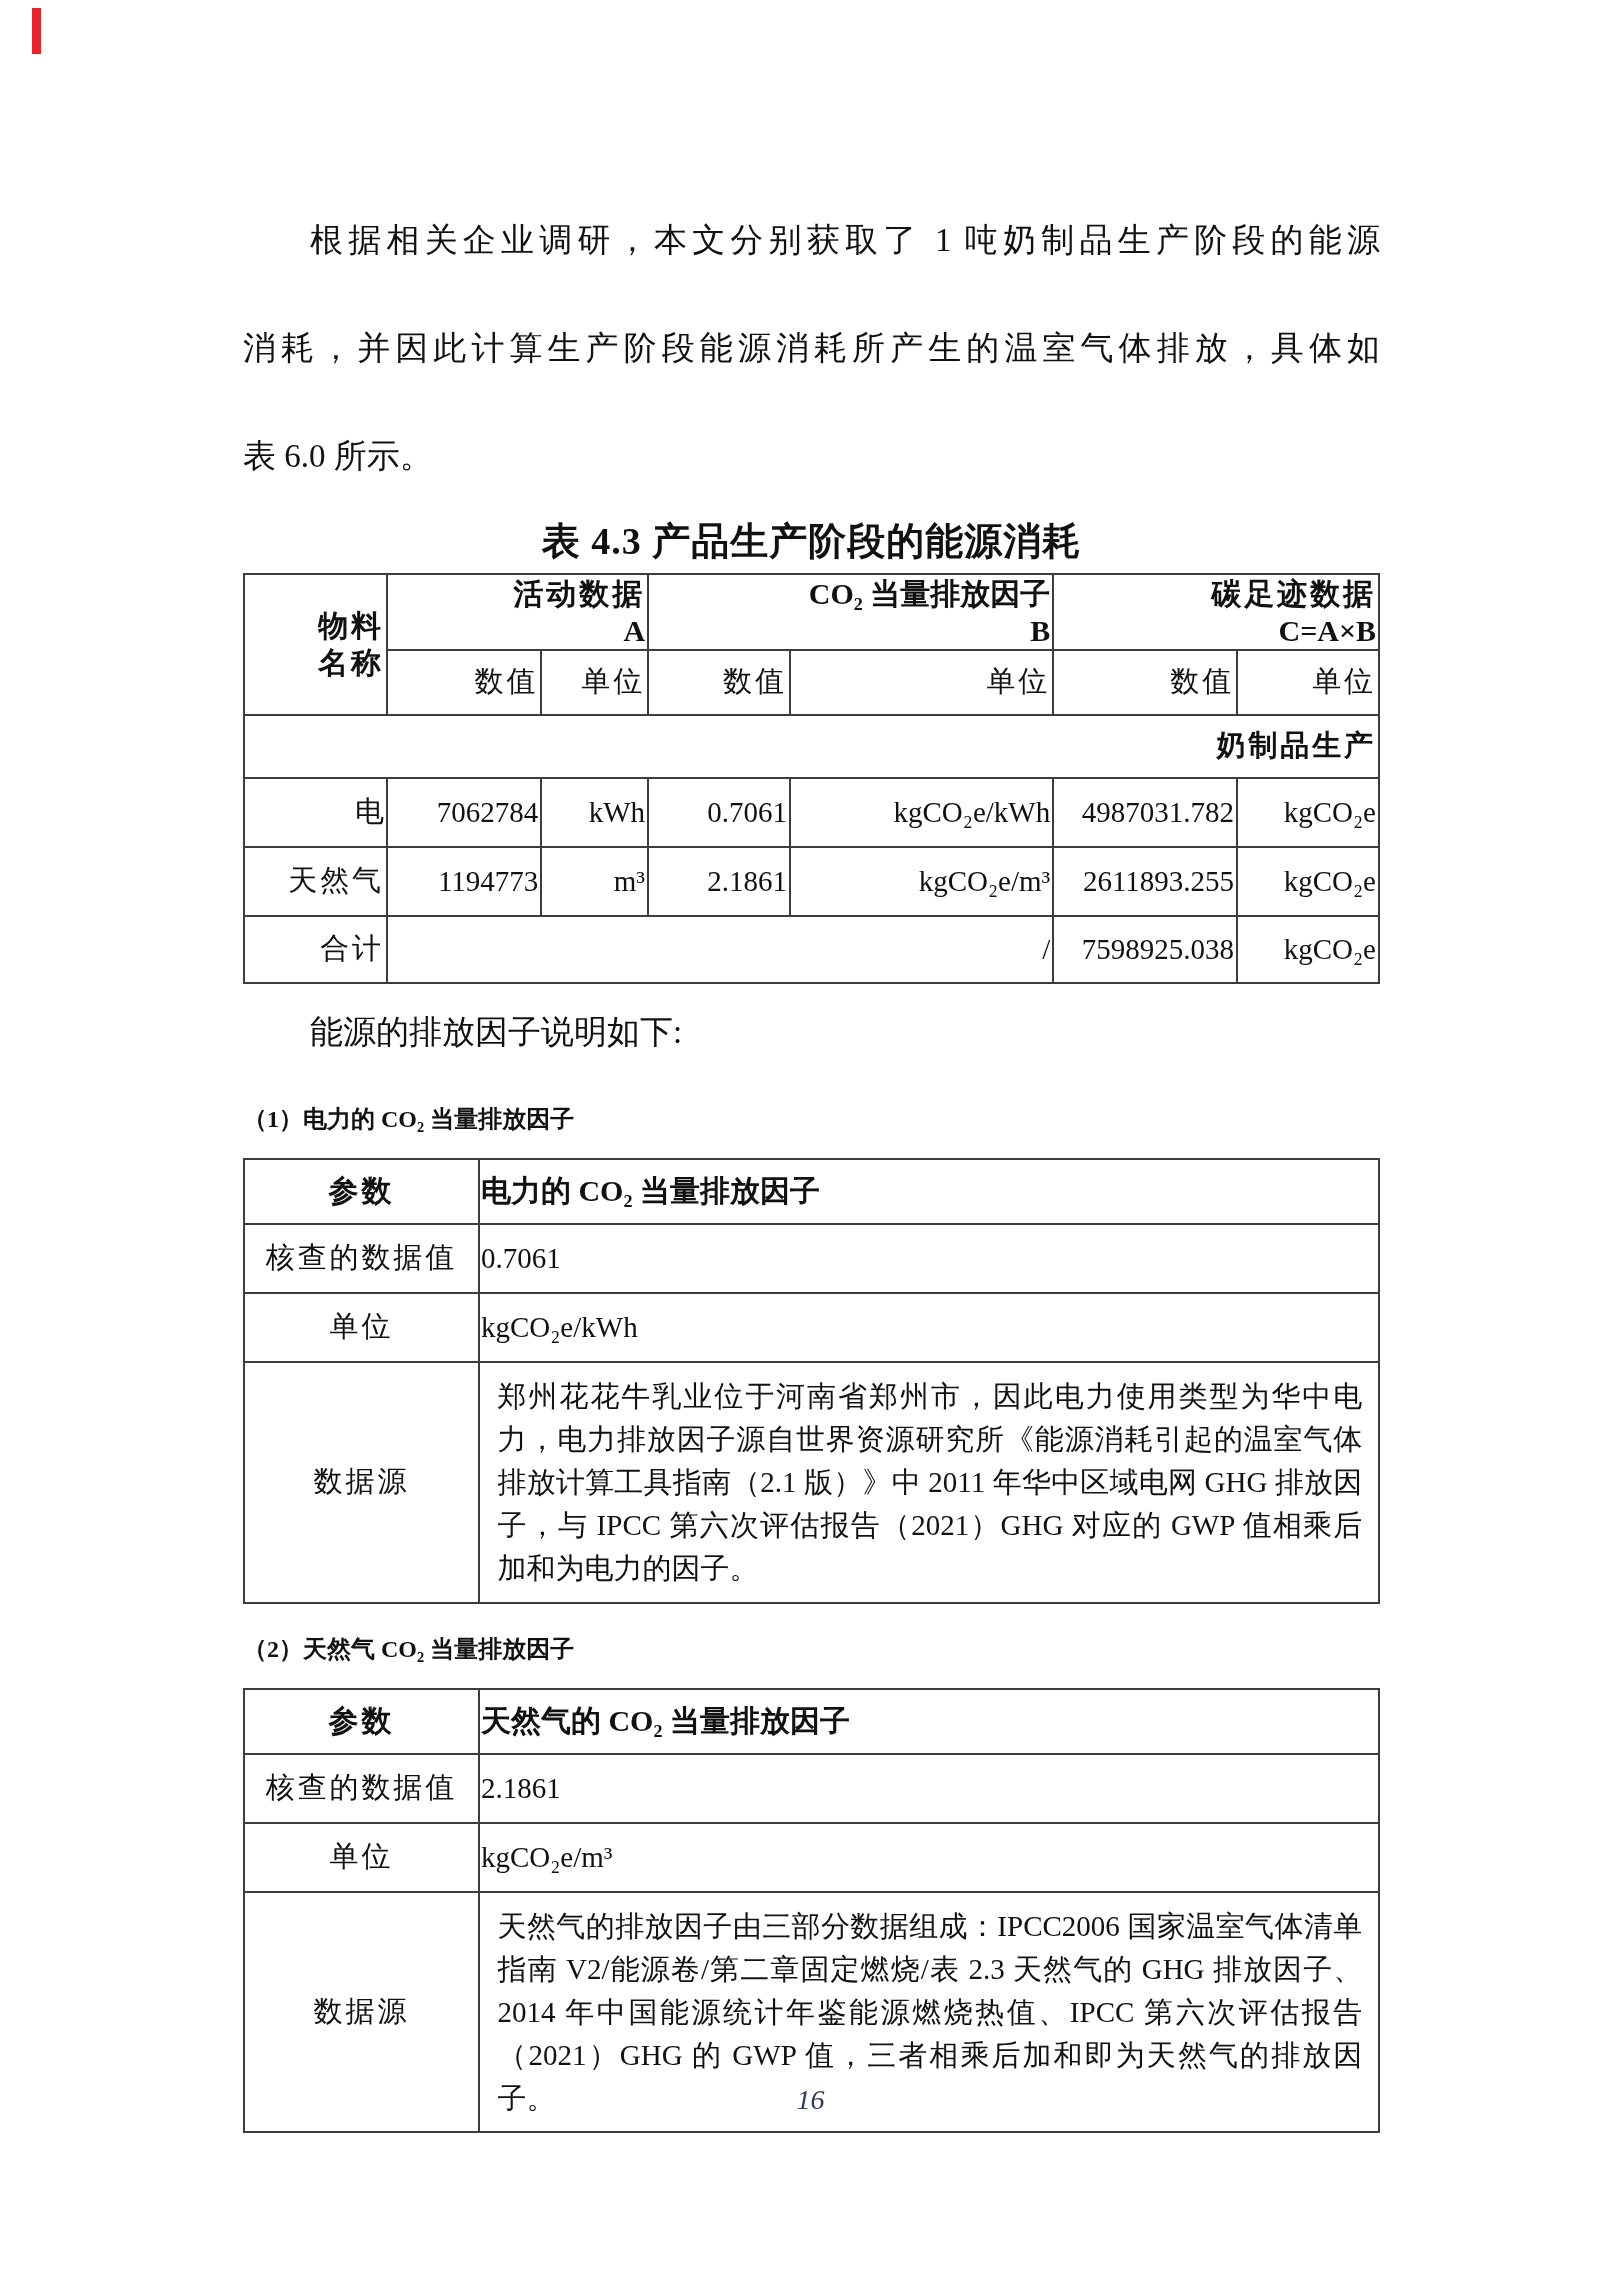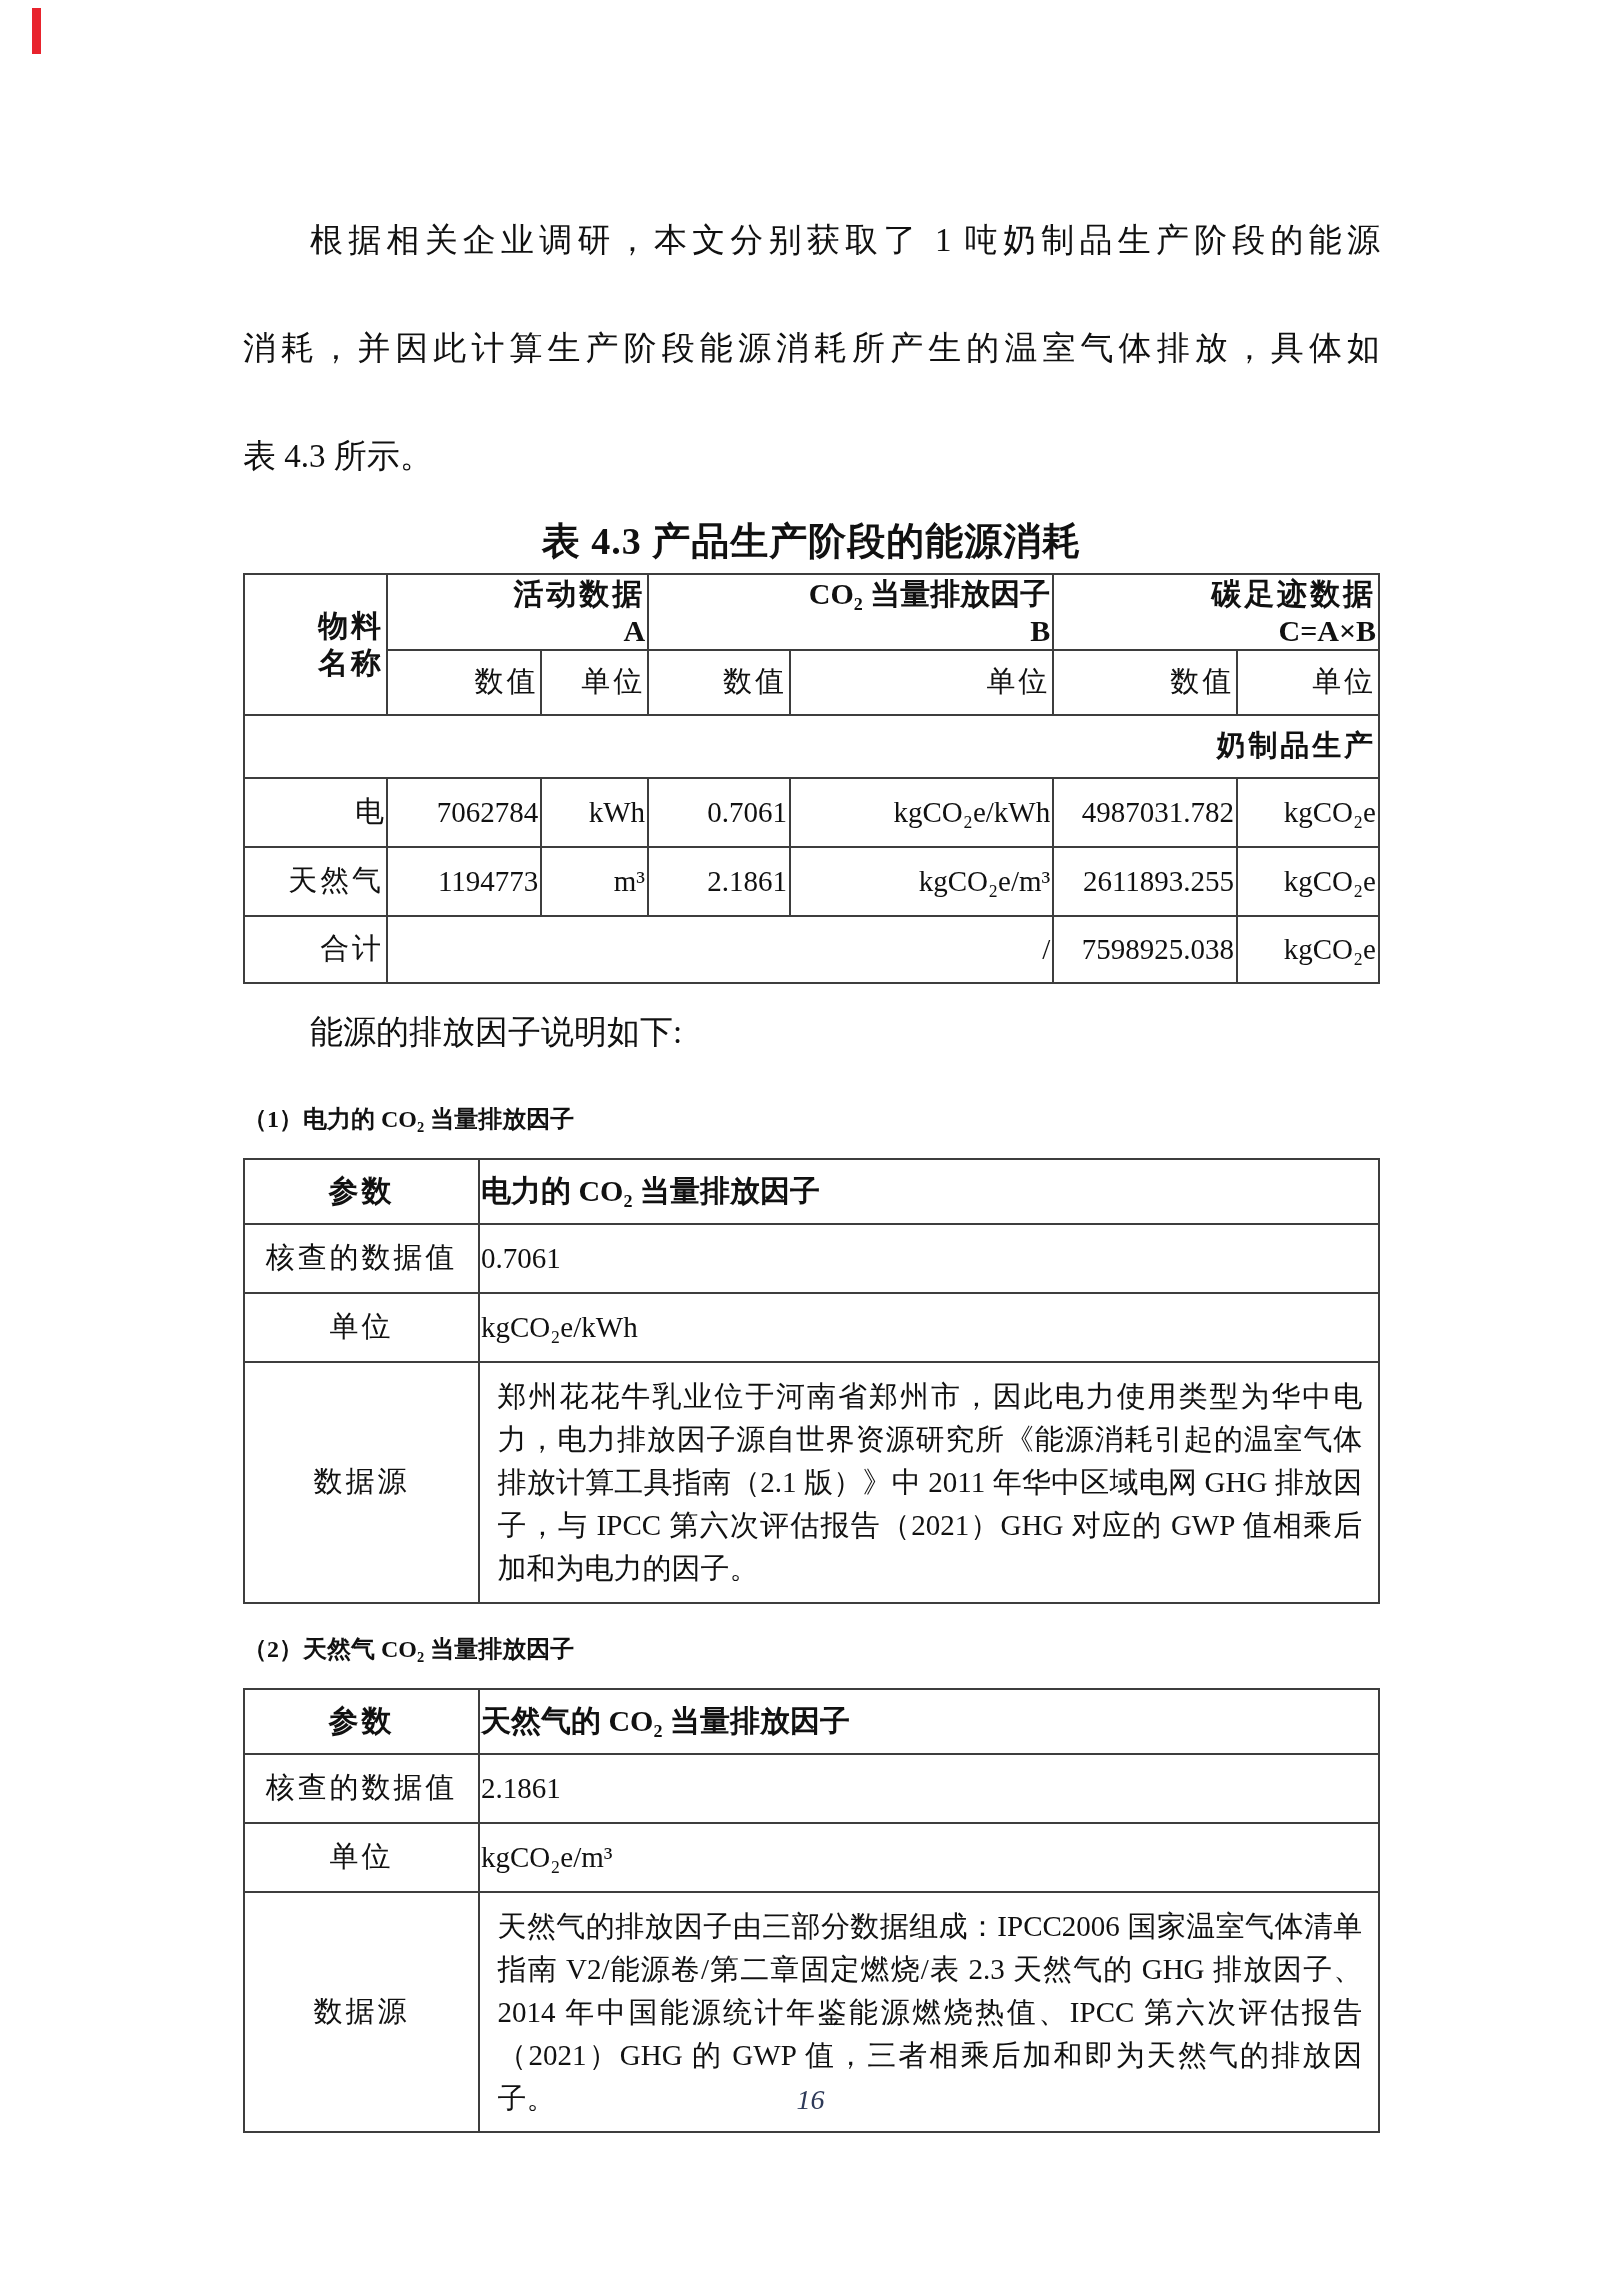--- a/index.html
+++ b/index.html
@@ -60,21 +60,21 @@
 <body>
 
 <div class="page">
   <div class="red-mark"></div>
 
   <div class="content">
 
     <div class="intro">
       <div class="para-line first">根据相关企业调研，本文分别获取了 1 吨奶制品生产阶段的能源</div>
       <div class="para-line">消耗，并因此计算生产阶段能源消耗所产生的温室气体排放，具体如</div>
-      <div class="para-line last">表 4.3 所示。</div>
+      <div class="para-line last">表 6.0 所示。</div>
     </div>
 
     <div class="table-title">表 4.3 产品生产阶段的能源消耗</div>
 
     <table class="main-table">
       <colgroup>
         <col style="width:12.6%">
           <col style="width:13.6%">
           <col style="width:9.4%">
         <col style="width:12.5%">

